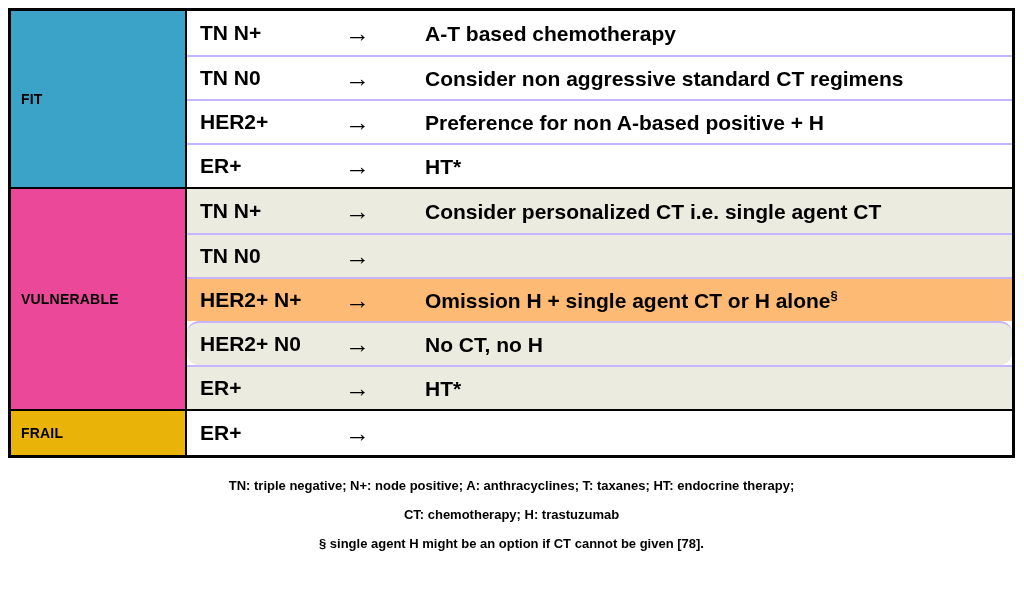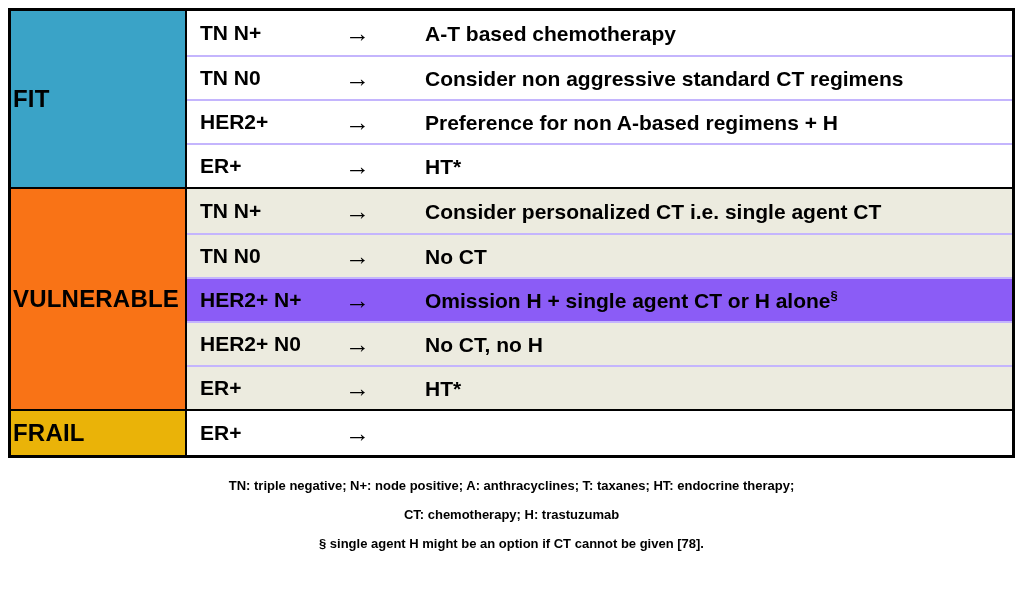--- a/index.html
+++ b/index.html
@@ -16,23 +16,23 @@
     border: 3px solid #000000;
   }
   .tsection { display: flex; border-top: 2px solid #000000; }
   .tsection:first-child { border-top: none; }
   .cat {
     width: 176px;
     flex: 0 0 176px;
     border-right: 2px solid #000000;
     display: flex;
     align-items: center;
-    padding-left: 2px;
+    padding-left: 10px;
     font-weight: 700;
-    font-size: 24px;
+    font-size: 14px;
     letter-spacing: 0.2px;
   }
   .rows { flex: 1; display: flex; flex-direction: column; }
   .trow {
     display: flex;
     align-items: center;
     height: 44px;
     border-top: 2px solid #c4b5fd;
     padding-left: 13px;
     font-weight: 700;
@@ -66,49 +66,48 @@
           <span class="result"><span>A-T based chemotherapy</span><sup></sup></span>
         </div>
         <div class="trow" style="background-color: rgb(255, 255, 255);">
           <span class="cond">TN N0</span>
           <span class="arrow">→</span>
           <span class="result"><span>Consider non aggressive standard CT regimens</span><sup></sup></span>
         </div>
         <div class="trow" style="background-color: rgb(255, 255, 255);">
           <span class="cond">HER2+</span>
           <span class="arrow">→</span>
-          <span class="result"><span>Preference for non A-based regimens + H</span><sup></sup></span>
+          <span class="result"><span>Preference for non A-based positive + H</span><sup></sup></span>
         </div>
         <div class="trow" style="background-color: rgb(255, 255, 255);">
           <span class="cond">ER+</span>
           <span class="arrow">→</span>
           <span class="result"><span>HT*</span><sup></sup></span>
         </div>
       </div>
     </section>
 
     <section class="tsection">
-      <div class="cat" style="background-color: #f97316;">VULNERABLE</div>
+      <div class="cat" style="background-color: #ec4899;">VULNERABLE</div>
       <div class="rows">
         <div class="trow" style="background-color: rgb(236, 235, 223);">
           <span class="cond">TN N+</span>
           <span class="arrow">→</span>
           <span class="result"><span>Consider personalized CT i.e. single agent CT</span><sup></sup></span>
         </div>
         <div class="trow" style="background-color: rgb(236, 235, 223);">
           <span class="cond">TN N0</span>
           <span class="arrow">→</span>
-          <span class="result"><span>No CT</span><sup></sup></span>
         </div>
-        <div class="trow" style="background-color: #8b5cf6; justify-content: space-between;">
+        <div class="trow" style="background-color: #fdba74; justify-content: space-between;">
           <span class="cond">HER2+ N+</span>
           <span class="arrow">→</span>
           <span class="result"><span>Omission H + single agent CT or H alone</span><sup>§</sup></span>
         </div>
-        <div class="trow" style="background-color: rgb(236, 235, 223);">
+        <div class="trow" style="background-color: rgb(236, 235, 223); border-radius: 12px;">
           <span class="cond">HER2+ N0</span>
           <span class="arrow">→</span>
           <span class="result"><span>No CT, no H</span><sup></sup></span>
         </div>
         <div class="trow" style="background-color: rgb(236, 235, 223);">
           <span class="cond">ER+</span>
           <span class="arrow">→</span>
           <span class="result"><span>HT*</span><sup></sup></span>
         </div>
       </div>

